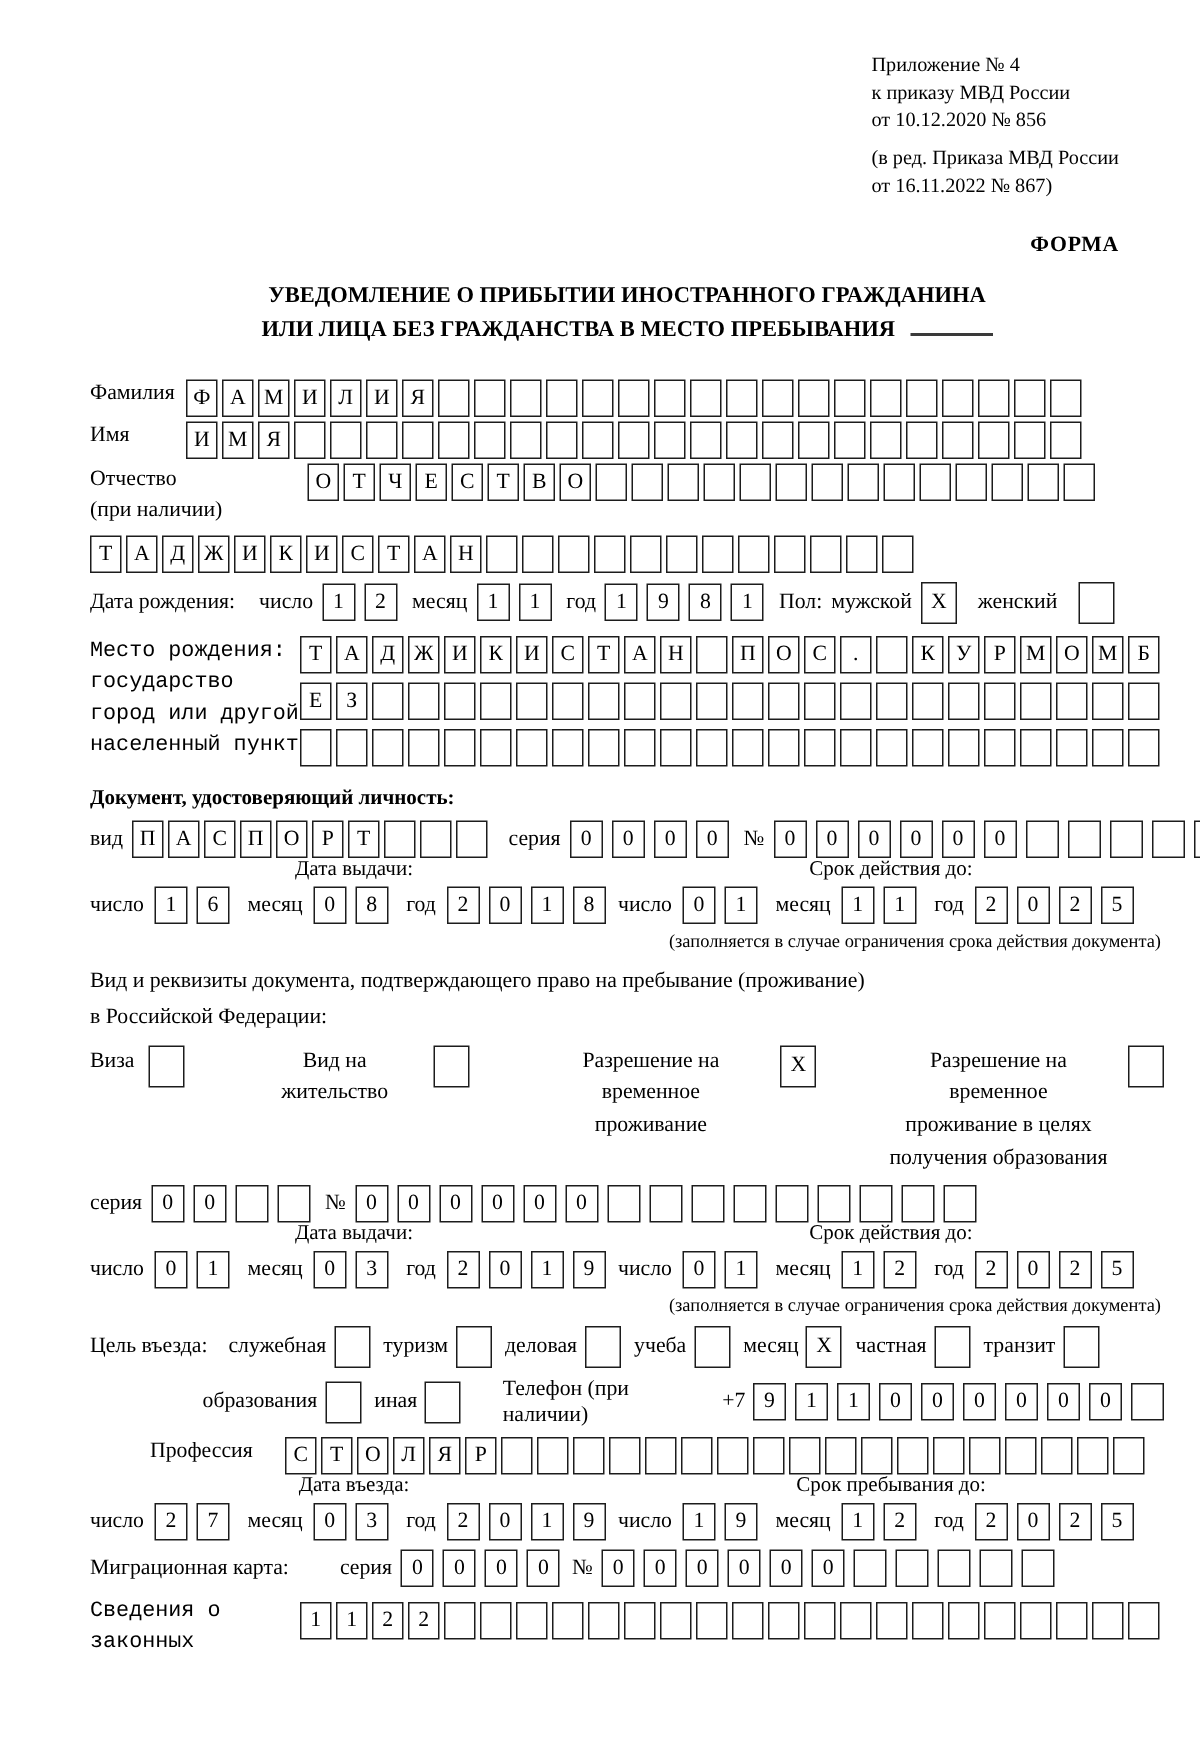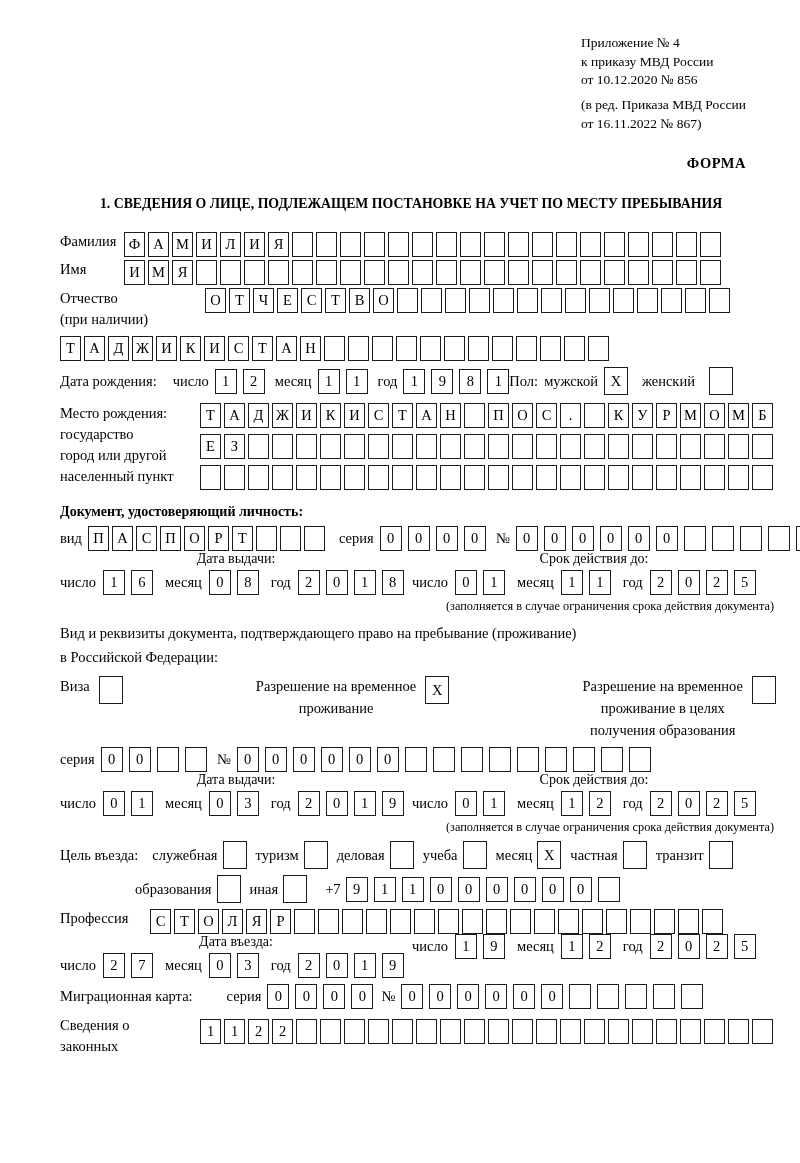--- a/index.html
+++ b/index.html
@@ -26,21 +26,21 @@
     width:21px;height:25px;box-sizing:border-box;border:1.7px solid #1c1c1c;
     display:inline-flex;align-items:center;justify-content:center;
     font-size:14.5px;background:#fff;flex:0 0 auto;
   }
   .dt .cell{width:22px;}
   .dt{gap:6px;}
   .cb .cell{width:24px;height:28px;}
 
   .row{display:flex;align-items:flex-start;margin-top:3px;}
   .lbl{font-size:14.5px;line-height:1.35;flex:0 0 auto;}
-  .w64{width:64px;}  .w145{width:145px;} .w118{width:118px;} .w140{width:140px;}
+  .w64{width:64px;}  .w145{width:145px;} .w118{width:118px;} .w140{width:140px;font-family:Liberation Mono, monospace;}
   .mt20{margin-top:20px;} .mt8{margin-top:8px;} .mt16{margin-top:16px;} .mt6{margin-top:6px;}
 
   .stack .cells{display:flex;margin-bottom:6px;}
   .multiline div{line-height:1.45;}
 
   
   .dates{display:flex;margin-top:0;}
   .dcol-l{width:352px;flex:0 0 auto;}
   .dcol-r{flex:1;}
   .dg-title{text-align:center;font-size:14px;margin-bottom:3px;}
@@ -74,22 +74,27 @@
       <div>Приложение № 4</div>
       <div>к приказу МВД России</div>
       <div>от 10.12.2020 № 856</div>
       <div class="ed">(в ред. Приказа МВД России</div>
       <div>от 16.11.2022 № 867)</div>
     </div>
   </div>
 
   <div class="forma">ФОРМА</div>
 
-
-  <div class="section1">1. СВЕДЕНИЯ О ЛИЦЕ, ПОДЛЕЖАЩЕМ ПОСТАНОВКЕ НА УЧЕТ ПО МЕСТУ ПРЕБЫВАНИЯ</div>
+  <div class="title">
+    <div>УВЕДОМЛЕНИЕ О ПРИБЫТИИ ИНОСТРАННОГО ГРАЖДАНИНА</div>
+    <div>
+      <span>ИЛИ ЛИЦА БЕЗ ГРАЖДАНСТВА В МЕСТО ПРЕБЫВАНИЯ</span><span class="blank"></span>
+    </div>
+  </div>
+
 
   <div class="row mt20">
     <span class="lbl w64">Фамилия</span>
     <span class="cells">
         <span class="cell">Ф</span>
         <span class="cell">А</span>
         <span class="cell">М</span>
         <span class="cell">И</span>
         <span class="cell">Л</span>
         <span class="cell">И</span>
@@ -218,21 +223,21 @@
         <span class="cell">1</span>
         <span class="cell">1</span>
       </span>
     <span class="t" style="margin-left:10px;">год</span>
     <span class="cells dt">
         <span class="cell">1</span>
         <span class="cell">9</span>
         <span class="cell">8</span>
         <span class="cell">1</span>
       </span>
-    <span class="t" style="">Пол:</span>
+    <span class="t" style="margin-left:10px;">Пол:</span>
     <span class="t">мужской</span>
     <span class="cells cb">
         <span class="cell">X</span>
       </span>
     <span class="t" style="margin-left:14px;">женский</span>
     <span class="cells cb" style="margin-left:8px;">
         <span class="cell"></span>
       </span>
   </div>
 
@@ -419,20 +424,26 @@
   </div>
 
   <div class="res-opts">
     <div class="opt">
       <span class="txt">Виза</span>
       <span class="cells cb">
           <span class="cell"></span>
         </span>
     </div>
     <div class="opt">
+      <span class="txt">Вид на жительство</span>
+      <span class="cells cb">
+          <span class="cell"></span>
+        </span>
+    </div>
+    <div class="opt">
       <span class="txt">
         <div>Разрешение на временное</div>
         <div>проживание</div>
       </span>
       <span class="cells cb">
           <span class="cell">X</span>
         </span>
     </div>
     <div class="opt">
       <span class="txt">
@@ -556,37 +567,38 @@
 
   <div class="inline-row purpose" style="padding-left:75px;">
     <span class="t">образования</span>
     <span class="cells cb">
         <span class="cell"></span>
       </span>
     <span class="t">иная</span>
     <span class="cells cb">
         <span class="cell"></span>
       </span>
+    <span class="t" style="margin-left:28px;">Телефон (при наличии)</span>
     <span class="t" style="margin-left:18px;">+7</span>
     <span class="cells dt">
         <span class="cell">9</span>
         <span class="cell">1</span>
         <span class="cell">1</span>
         <span class="cell">0</span>
         <span class="cell">0</span>
         <span class="cell">0</span>
         <span class="cell">0</span>
         <span class="cell">0</span>
         <span class="cell">0</span>
         <span class="cell"></span>
       </span>
   </div>
 
   <div class="row mt6">
-    <span class="lbl" style="width:90px;">Профессия</span>
+    <span class="lbl" style="width:90px;margin-left:40px;">Профессия</span>
     <span class="cells">
         <span class="cell">С</span>
         <span class="cell">Т</span>
         <span class="cell">О</span>
         <span class="cell">Л</span>
         <span class="cell">Я</span>
         <span class="cell">Р</span>
         <span class="cell"></span>
         <span class="cell"></span>
         <span class="cell"></span>
@@ -625,20 +637,21 @@
         <span class="dl sep">год</span>
         <span class="cells dt">
             <span class="cell">2</span>
             <span class="cell">0</span>
             <span class="cell">1</span>
             <span class="cell">9</span>
           </span>
       </div>
     </div>
     <div class="dcol-r">
+      <div class="dg-title">Срок пребывания до:</div>
       <div class="dg">
         <span class="dl">число</span>
         <span class="cells dt">
             <span class="cell">1</span>
             <span class="cell">9</span>
           </span>
         <span class="dl sep">месяц</span>
         <span class="cells dt">
             <span class="cell">1</span>
             <span class="cell">2</span>

